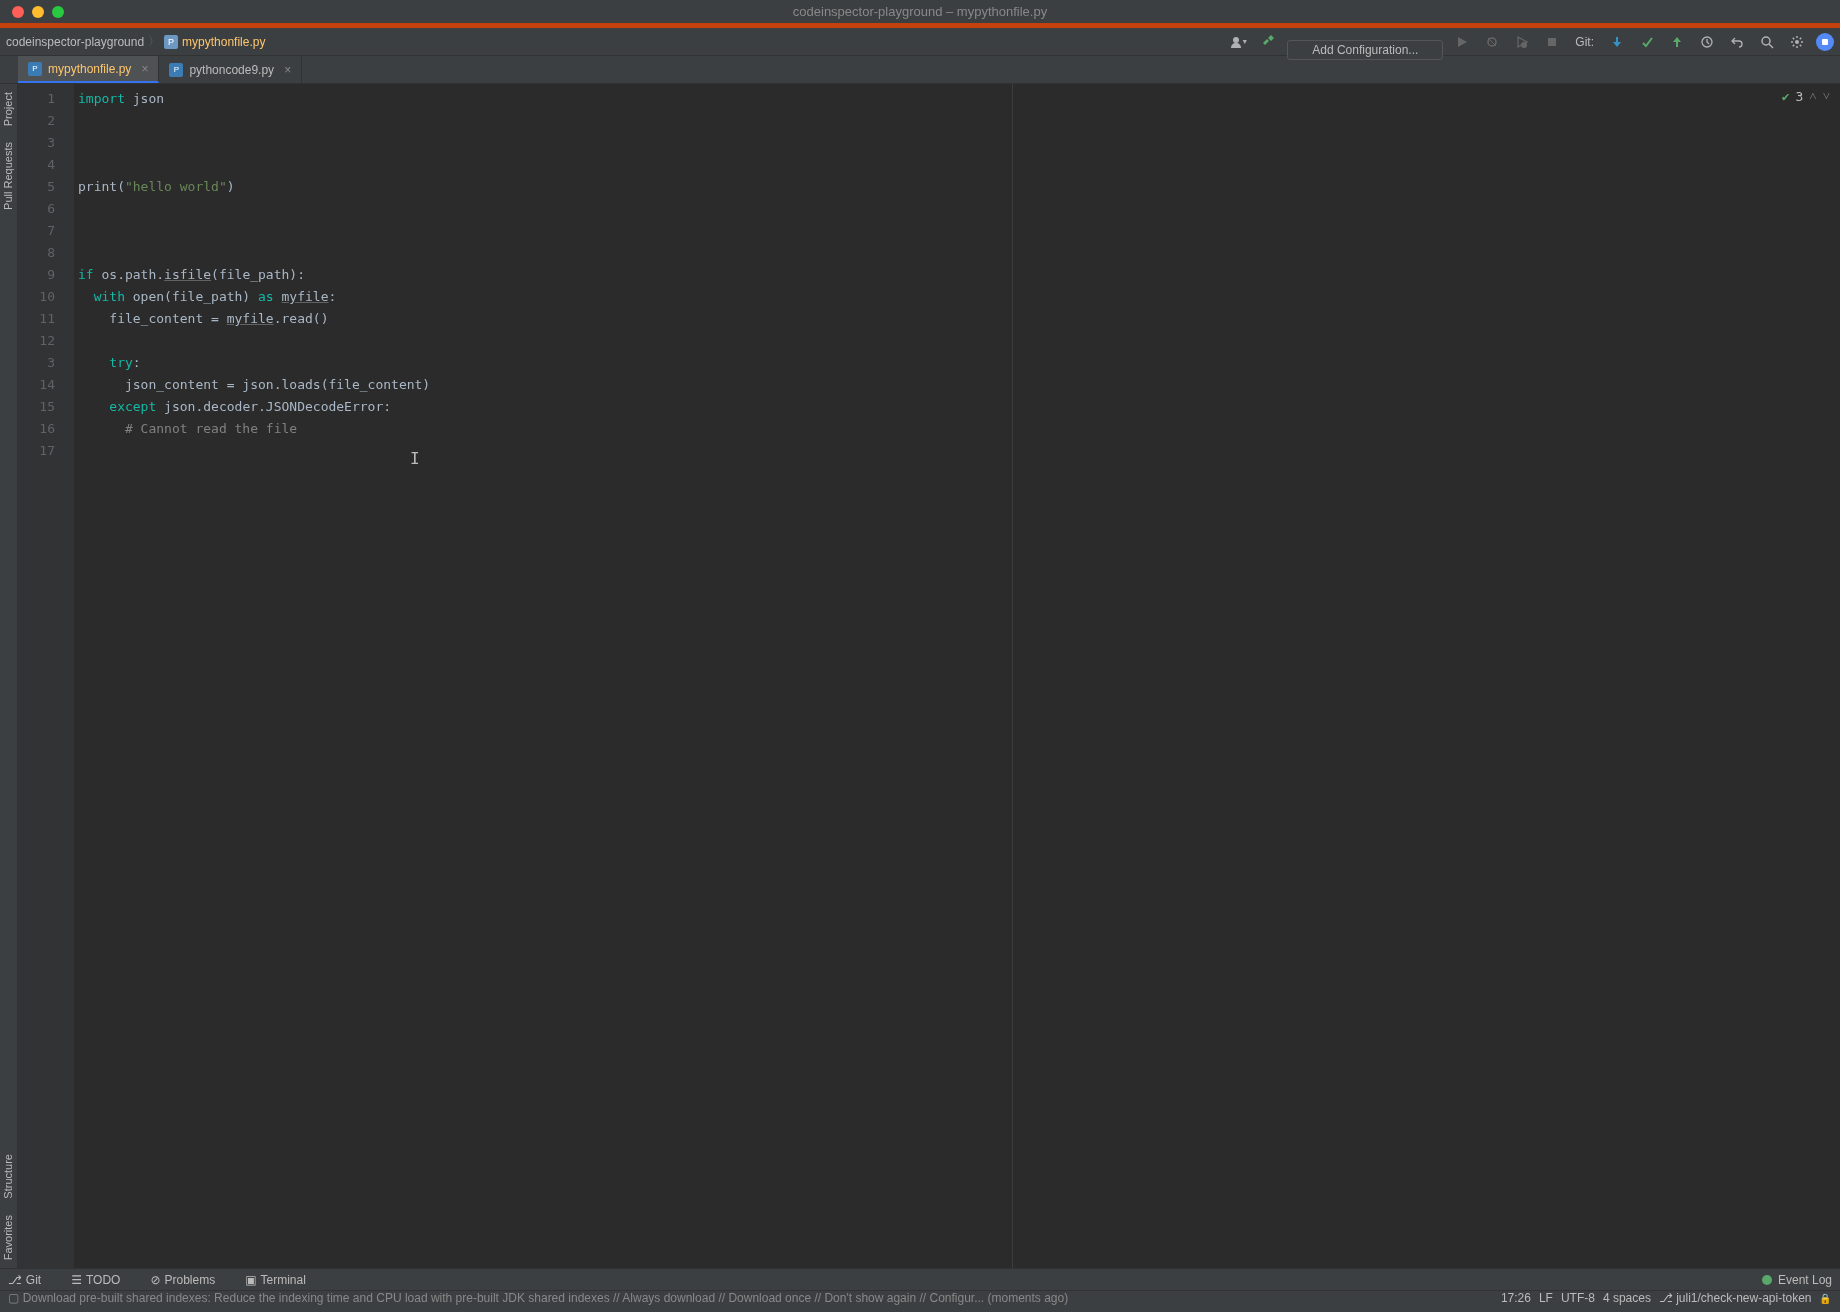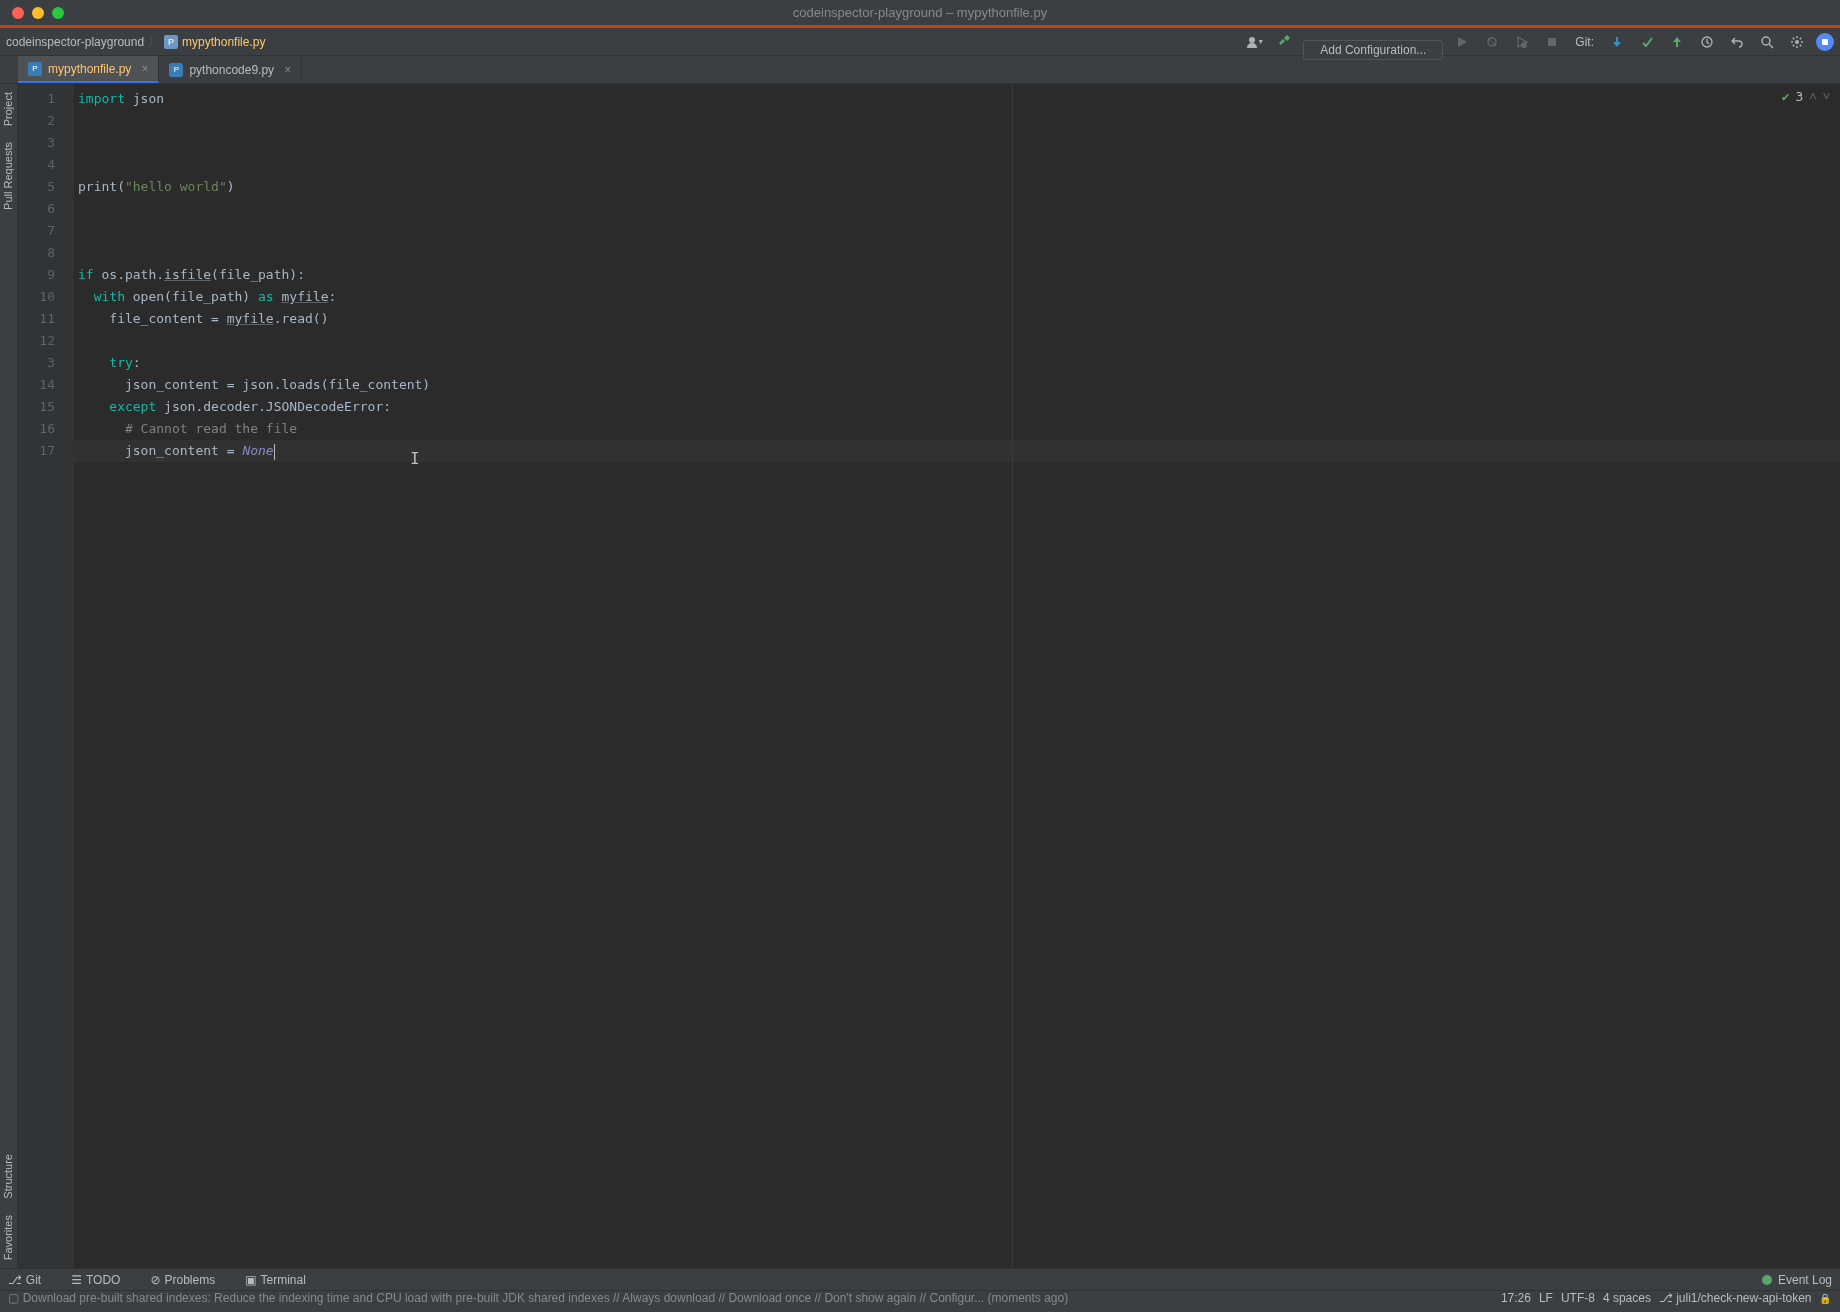--- a/index.html
+++ b/index.html
@@ -17,21 +17,21 @@
       overflow: hidden;
       position: relative;
     }
     
     .titlebar {
       height: 28px;
       background: #3c3f41;
       display: flex;
       align-items: center;
       position: relative;
-      border-bottom: 3px solid #c2410c;
+      border-bottom: 5px solid #c2410c;
     }
     .traffic-lights {
       display: flex;
       gap: 8px;
       padding-left: 12px;
     }
     .light {
       width: 12px;
       height: 12px;
       border-radius: 50%;
@@ -93,21 +93,21 @@
       color: #afb1b3;
       cursor: pointer;
     }
     .nav-right .icon-btn.disabled {
       color: #666;
     }
     .config-dropdown {
       background: #3c3f41;
       border: 1px solid #555;
       border-radius: 3px;
-      padding: 2px 16px;
+      padding: 2px 24px;
       font-size: 12px;
       color: #bbbbbb;
       cursor: pointer;
       margin-top: 16px;
     }
     .git-label {
       color: #bbbbbb;
       padding: 0 4px;
     }
     .icon-green { color: #59a869; }
@@ -520,21 +520,20 @@
       <div class="code-line"></div>
       <div class="code-line"></div>
       <div class="code-line"><span class="kw">if </span><span class="def">os.path.</span><span class="ident-u">isfile</span><span class="def">(file_path):</span></div>
       <div class="code-line"><span>  </span><span class="kw">with </span><span class="def">open(file_path) </span><span class="kw">as </span><span class="ident-u">myfile</span><span class="def">:</span></div>
       <div class="code-line"><span class="def">    file_content = </span><span class="ident-u">myfile</span><span class="def">.read()</span></div>
       <div class="code-line"></div>
       <div class="code-line"><span>    </span><span class="kw">try</span><span class="def">:</span></div>
       <div class="code-line"><span class="def">      json_content = json.loads(file_content)</span></div>
       <div class="code-line"><span>    </span><span class="kw">except </span><span class="def">json.decoder.JSONDecodeError:</span></div>
       <div class="code-line"><span>      </span><span class="comment"># Cannot read the file</span></div>
-      <div class="code-line current"><span class="def">      json_content = </span><span class="builtin">None</span><span class="cursor-caret"></span></div>
     </div>
 </div>
 
 <div class="bottom-toolbar">
   <div class="left-tools">
     <span>
         <span class="branch-icon"></span>
         <span>Git</span>
       </span>
     <span>☰ <span>TODO</span></span>

